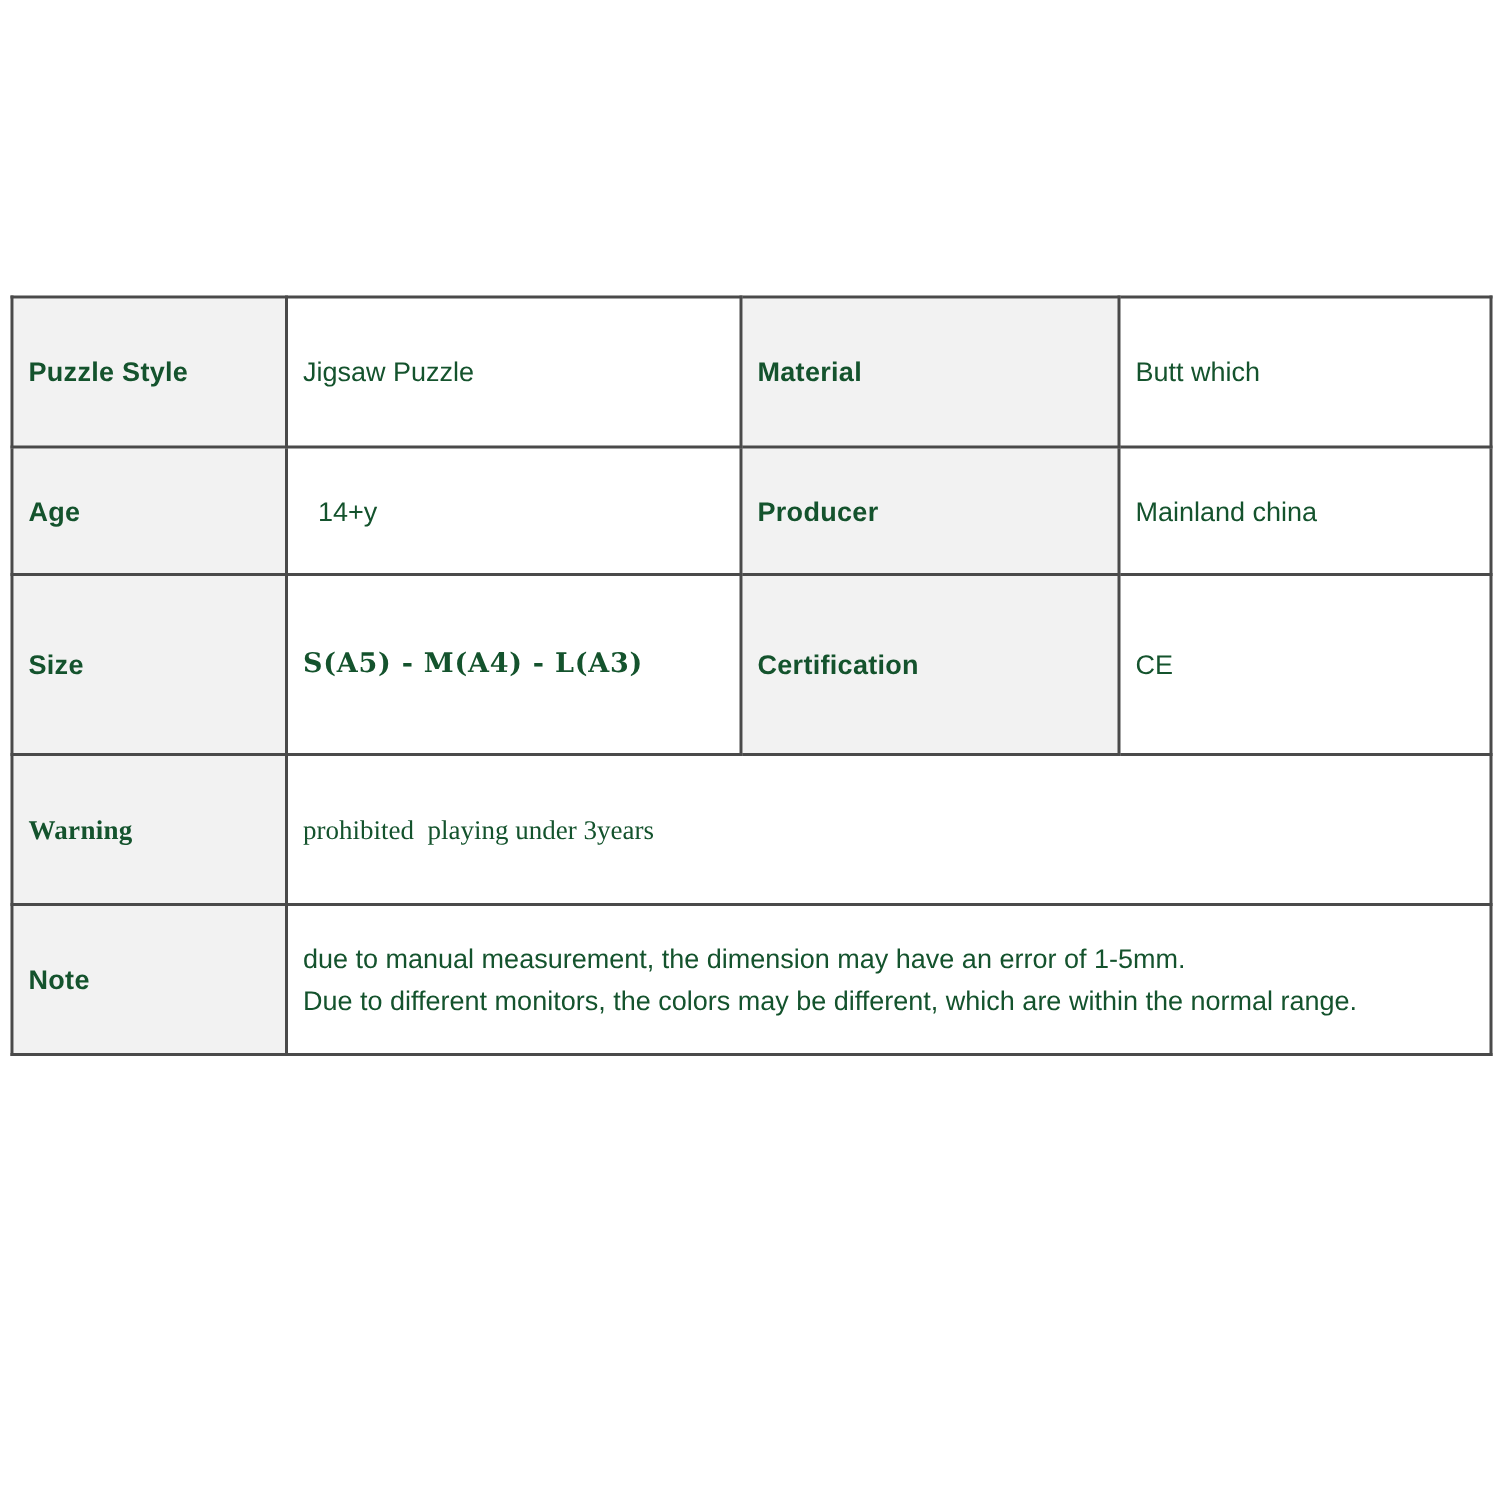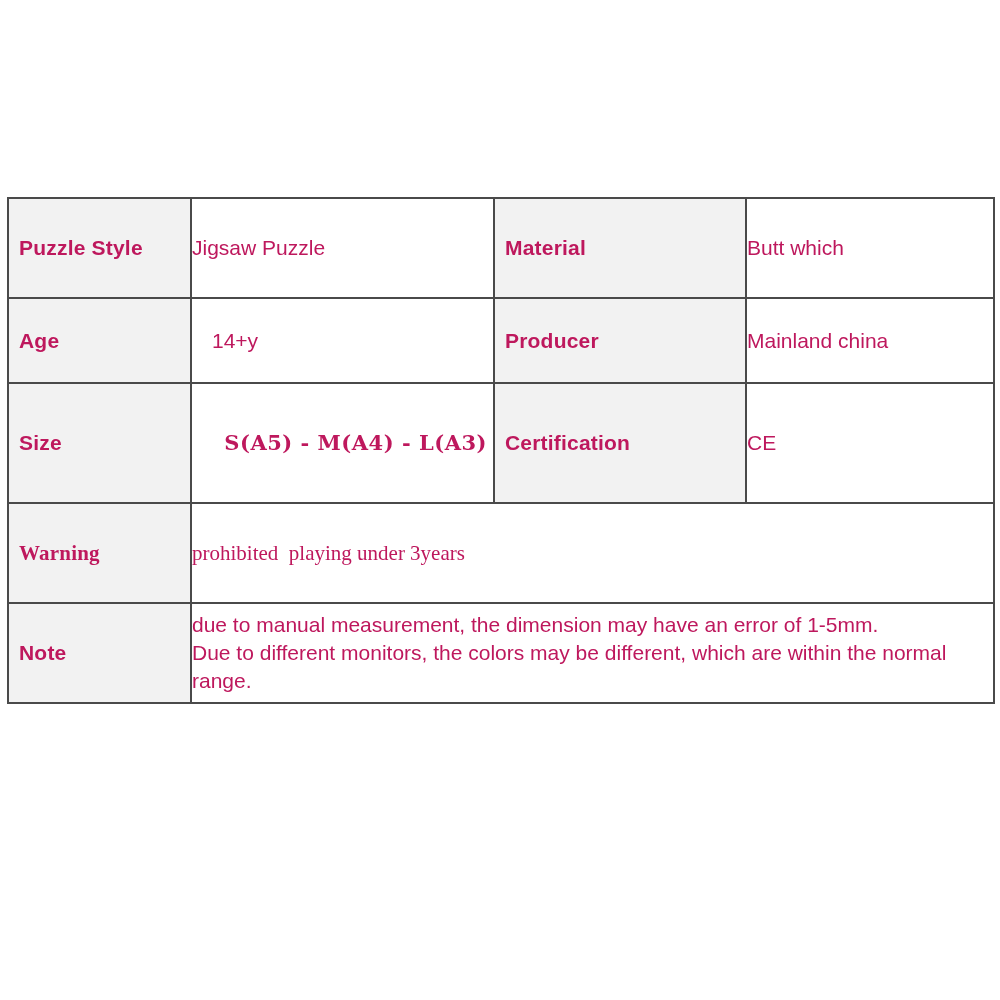--- a/index.html
+++ b/index.html
@@ -21,46 +21,45 @@
     position: absolute;
     left: 7px;
     top: 197px;
     width: 986px;
     border-collapse: collapse;
     table-layout: fixed;
   }
   table.spec-table td {
     border: 2px solid #4a4a4a;
     vertical-align: middle;
-    color: #be185d;
-    font-size: 21px;
+    color: #14532d;
+    font-size: 18px;
     line-height: 28px;
     white-space: pre-wrap;
     overflow: hidden;
     box-sizing: border-box;
   }
   td.label-cell {
     background: #f2f2f2;
     font-weight: bold;
     padding: 0 6px 0 10px;
     letter-spacing: 0.2px;
   }
   td.value-cell {
     background: #ffffff;
-    padding: 0 6px 0 0;
+    padding: 0 6px 0 10px;
   }
   td.value-indent {
     padding-left: 20px;
   }
   td.serif-value {
     font-family: "DejaVu Serif", "Liberation Serif", serif;
     font-size: 24px;
     font-weight: 600;
     letter-spacing: 0.5px;
-    text-align: right;
   }
   tr.r1 { height: 100px; }
   tr.r2 { height: 101px; }
   tr.r3 { height: 85px; }
   tr.r4 { height: 120px; }
   tr.r5 { height: 100px; font-family: Liberation Serif, serif; }
   tr.r6 { height: 100px; }
 </style>
 </head>
 <body>

